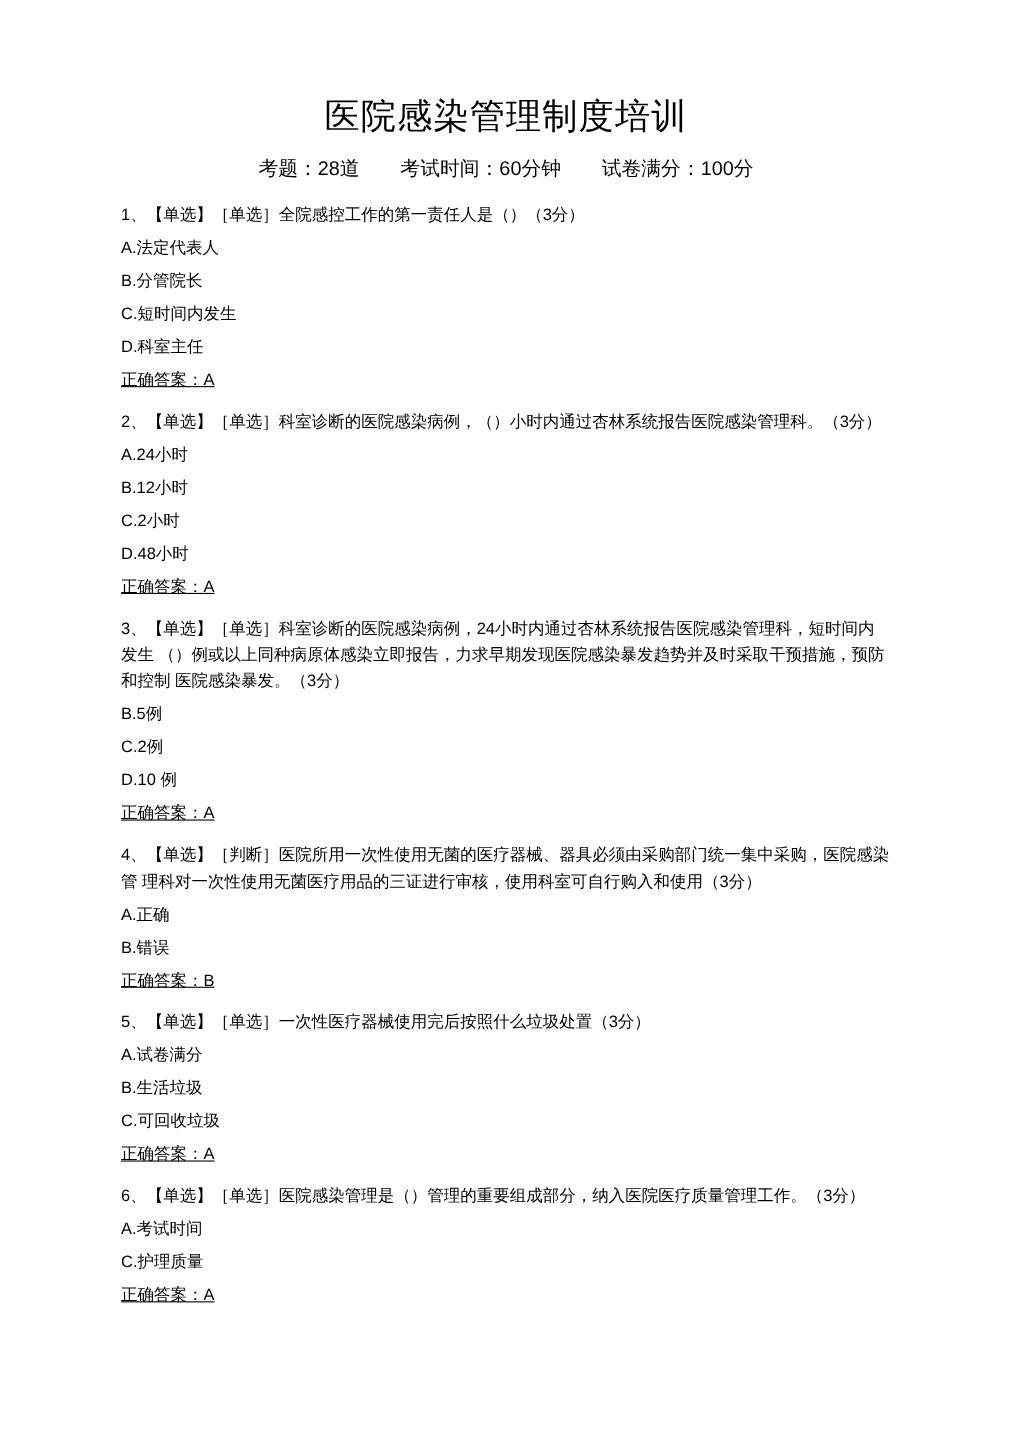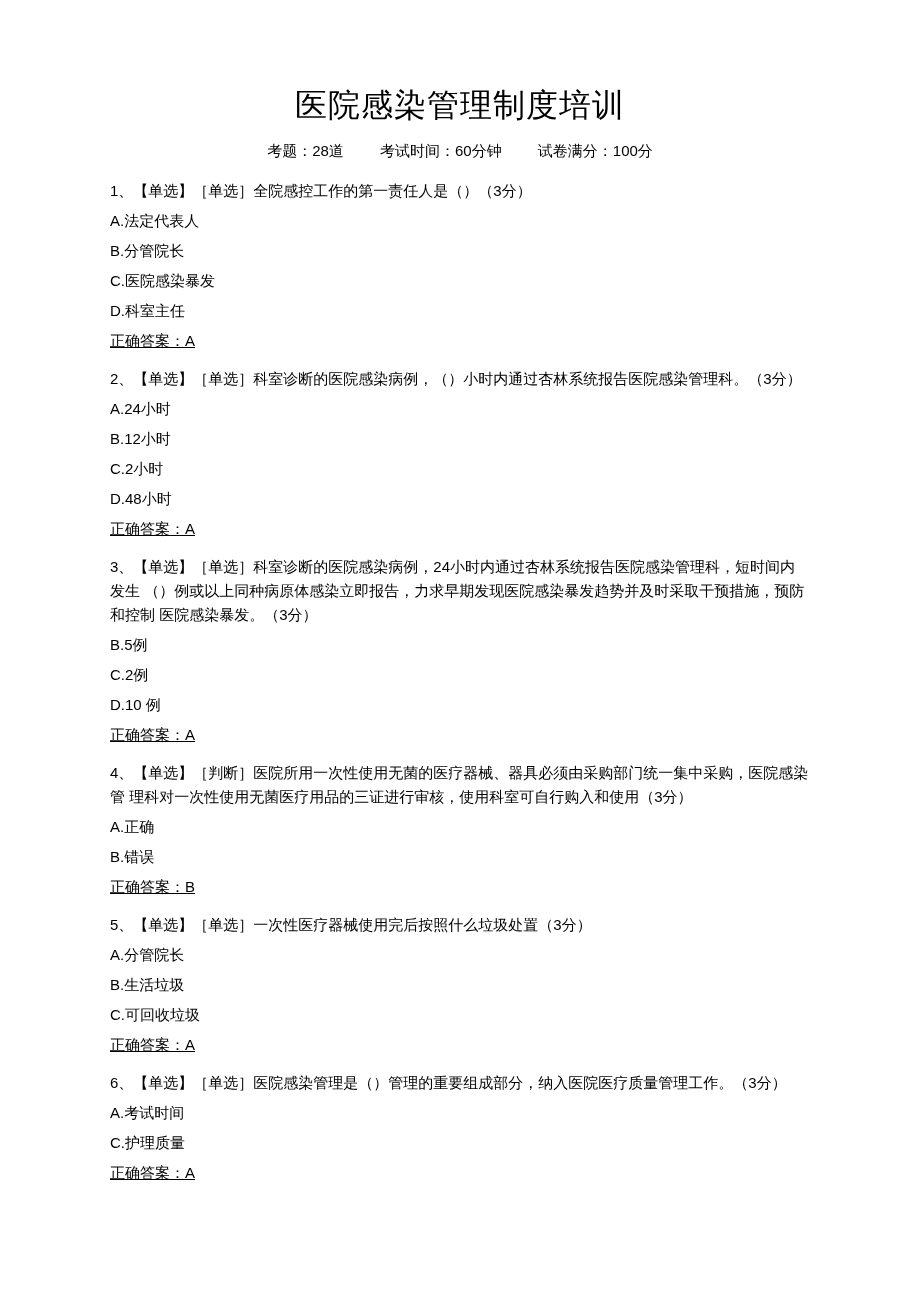--- a/index.html
+++ b/index.html
@@ -13,21 +13,21 @@
     }
     h1 {
       text-align: center;
       font-size: 32px;
       font-weight: 500;
       margin: 0 0 8px 0;
       letter-spacing: 1px;
     }
     .meta-row {
       text-align: center;
-      font-size: 15px;
+      font-size: 18px;
       margin-bottom: 16px;
     }
     .meta-row span {
       margin: 0 16px;
     }
     .question {
       margin-bottom: 14px;
     }
     .q-stem {
       margin: 0 0 2px 0;
@@ -48,21 +48,21 @@
 <div class="meta-row">
   <span>考题：28道</span>
   <span>考试时间：60分钟</span>
   <span>试卷满分：100分</span>
 </div>
 
 <div class="question">
   <p class="q-stem">1、【单选】［单选］全院感控工作的第一责任人是（）（3分）</p>
   <p class="opt">A.法定代表人</p>
   <p class="opt">B.分管院长</p>
-  <p class="opt">C.医院感染暴发</p>
+  <p class="opt">C.短时间内发生</p>
   <p class="opt">D.科室主任</p>
   <p class="answer"><span>正确答案：</span><span>A</span></p>
 </div>
 
 <div class="question">
   <p class="q-stem">2、【单选】［单选］科室诊断的医院感染病例，（）小时内通过杏林系统报告医院感染管理科。（3分）</p>
   <p class="opt">A.24小时</p>
   <p class="opt">B.12小时</p>
   <p class="opt">C.2小时</p>
   <p class="opt">D.48小时</p>
@@ -79,21 +79,21 @@
 
 <div class="question">
   <p class="q-stem">4、【单选】［判断］医院所用一次性使用无菌的医疗器械、器具必须由采购部门统一集中采购，医院感染管 理科对一次性使用无菌医疗用品的三证进行审核，使用科室可自行购入和使用（3分）</p>
   <p class="opt">A.正确</p>
   <p class="opt">B.错误</p>
   <p class="answer"><span>正确答案：</span><span>B</span></p>
 </div>
 
 <div class="question">
   <p class="q-stem">5、【单选】［单选］一次性医疗器械使用完后按照什么垃圾处置（3分）</p>
-  <p class="opt">A.分管院长</p>
+  <p class="opt">A.试卷满分</p>
   <p class="opt">B.生活垃圾</p>
   <p class="opt">C.可回收垃圾</p>
   <p class="answer"><span>正确答案：</span><span>A</span></p>
 </div>
 
 <div class="question">
   <p class="q-stem">6、【单选】［单选］医院感染管理是（）管理的重要组成部分，纳入医院医疗质量管理工作。（3分）</p>
   <p class="opt">A.考试时间</p>
   <p class="opt">C.护理质量</p>
   <p class="answer"><span>正确答案：</span><span>A</span></p>

